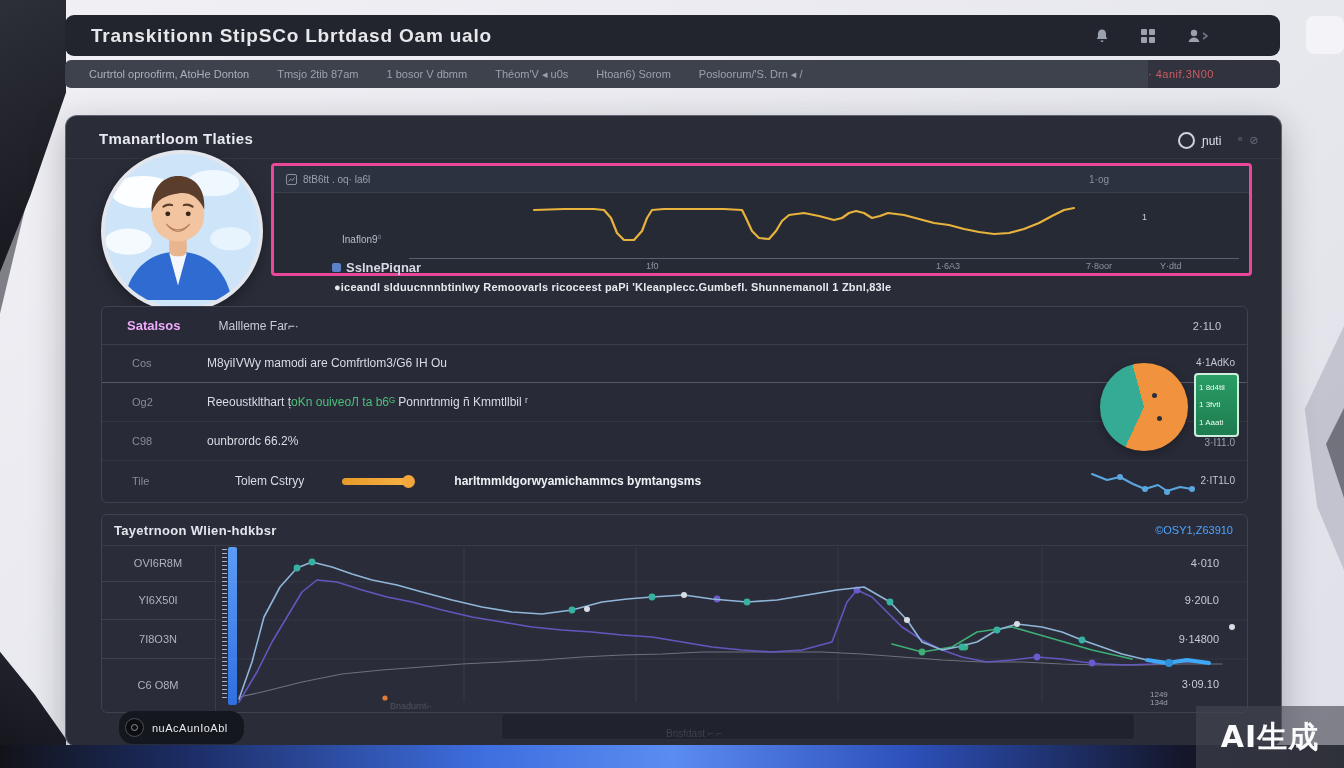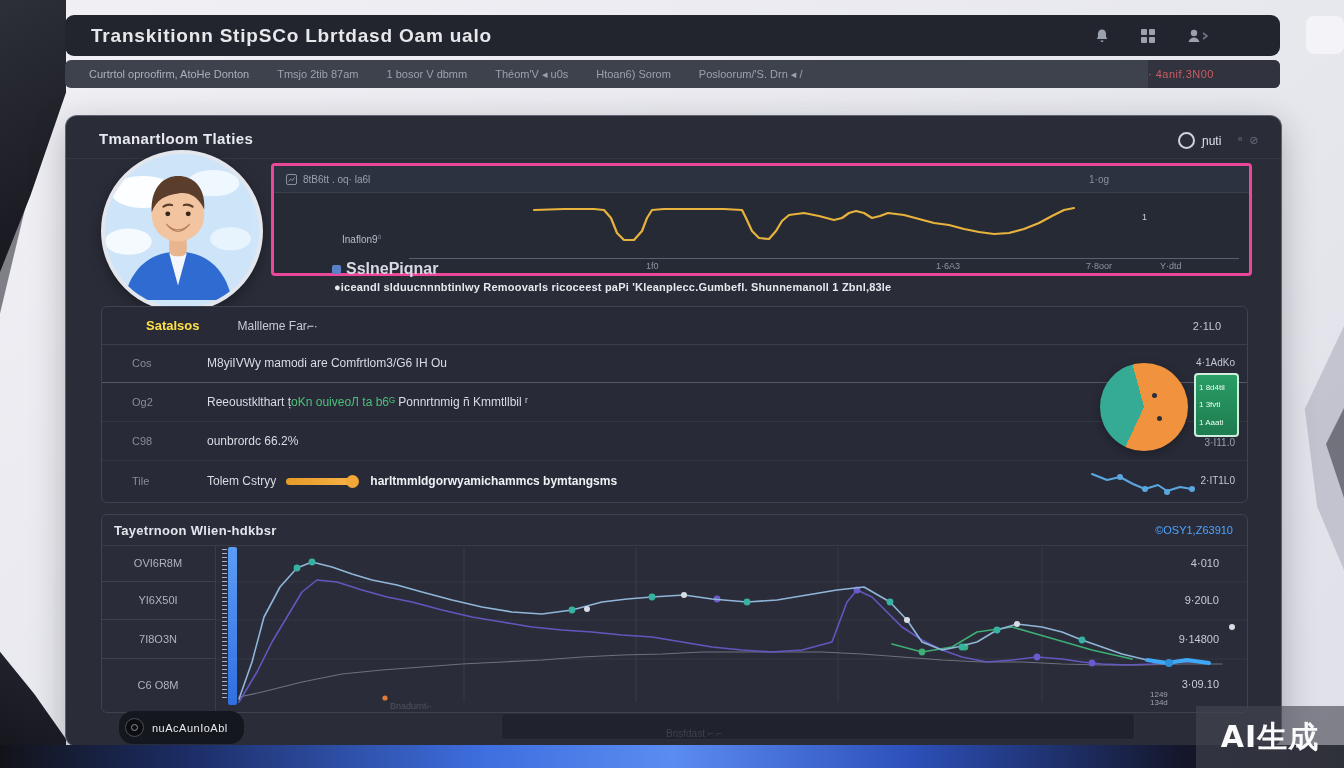--- a/index.html
+++ b/index.html
@@ -53,29 +53,29 @@
   .tchart-hdr{position:absolute;left:0;top:0;width:100%;height:26px;background:#2d3240;
           border-bottom:1px solid #3a3f4b;display:flex;align-items:center;font-size:10px;color:#9aa0ac;}
   .tchart-hdr .lbl{margin-left:12px;display:flex;gap:6px;align-items:center;}
   .tchart-hdr .rlbl{margin-left:auto;margin-right:140px;color:#8a909c;}
   .tchart svg.main{position:absolute;left:0;top:27px;}
   .axisline{position:absolute;left:135px;top:92px;width:830px;height:1px;background:#596070;}
   .tick{position:absolute;top:95px;font-size:9px;color:#8d93a0;}
   .pt-label{position:absolute;left:868px;top:46px;font-size:9px;color:#cfd3db;}
   .leg1{position:absolute;left:68px;top:67px;font-size:10px;color:#b9bec9;}
   .leg1 i{font-style:normal;font-size:7px;color:#7f8694;vertical-align:super;}
-  .leg2{position:absolute;left:58px;top:94px;font-size:16px;font-weight:700;color:#d7dae1;display:flex;gap:5px;align-items:center;}
+  .leg2{position:absolute;left:58px;top:94px;font-size:13px;font-weight:700;color:#d7dae1;display:flex;gap:5px;align-items:center;}
   .leg2 .sq{width:9px;height:9px;background:#5b82c8;border-radius:2px;display:inline-block;}
   .caption{position:absolute;left:268px;top:165px;font-size:11px;font-weight:700;color:#e6e8ed;letter-spacing:.2px;}
   
   .tbl{position:absolute;left:35px;top:190px;width:1145px;height:195px;background:#282b37;
        border:1px solid #3e4350;border-radius:6px;}
   .tbl .hdr{position:absolute;left:0;top:0;width:100%;height:37px;border-bottom:1px solid #3a3f4b;
        display:flex;align-items:center;}
-  .tbl .hdr .t1{margin-left:44px;font-size:13px;font-weight:700;color:#fde047;}
+  .tbl .hdr .t1{margin-left:25px;font-size:13px;font-weight:700;color:#f0abfc;}
   .tbl .hdr .t2{margin-left:38px;font-size:12px;color:#c7ccd6;}
   .tbl .hdr .v{margin-left:auto;margin-right:26px;font-size:11px;color:#c3c8d2;}
   .trow{position:absolute;left:0;width:100%;display:flex;align-items:center;}
   .trow .k{width:75px;margin-left:30px;font-size:11px;color:#868c99;}
   .trow .tx{font-size:12px;color:#d9dce3;}
   .trow .tx .g{color:#4cc07a;}
   .trow .tx b{color:#eef0f4;}
   .rdiv{position:absolute;left:0;width:100%;height:1px;background:rgba(255,255,255,.06);}
   .rdiv.hl{background:rgba(255,255,255,.22);}
   .progress{width:66px;height:7px;border-radius:4px;background:linear-gradient(90deg,#e79a28,#f6b145);
@@ -258,21 +258,21 @@
         <span class="tx"><span>Reeoustklthart ṭ</span><span class="g">oKn ouiveoЛ ta b6ᴳ</span><span> Ponnrtnmig ñ Kmmtllbil ʳ</span></span>
       </div>
       <div class="rdiv" style="top:114px;"></div>
 
       <div class="trow" style="top:114px;height:39px;">
         <span class="k">C98</span>
         <span class="tx">ounbrordc 66.2%</span>
       </div>
       <div class="rdiv" style="top:153px;"></div>
 
-      <div class="trow" style="top:153px;height:42px;">
+      <div class="trow" style="top:153px;height:42px;gap:28px;">
         <span class="k">Tile</span>
         <span class="tx">Tolem  Cstryy</span>
         <span class="progress"></span>
         <span class="tx"><b>harltmmldgorwyamichammcs bymtangsms</b></span>
       </div>
 
       <div class="pie">
         <span class="d1"></span>
         <span class="d2"></span>
       </div>

